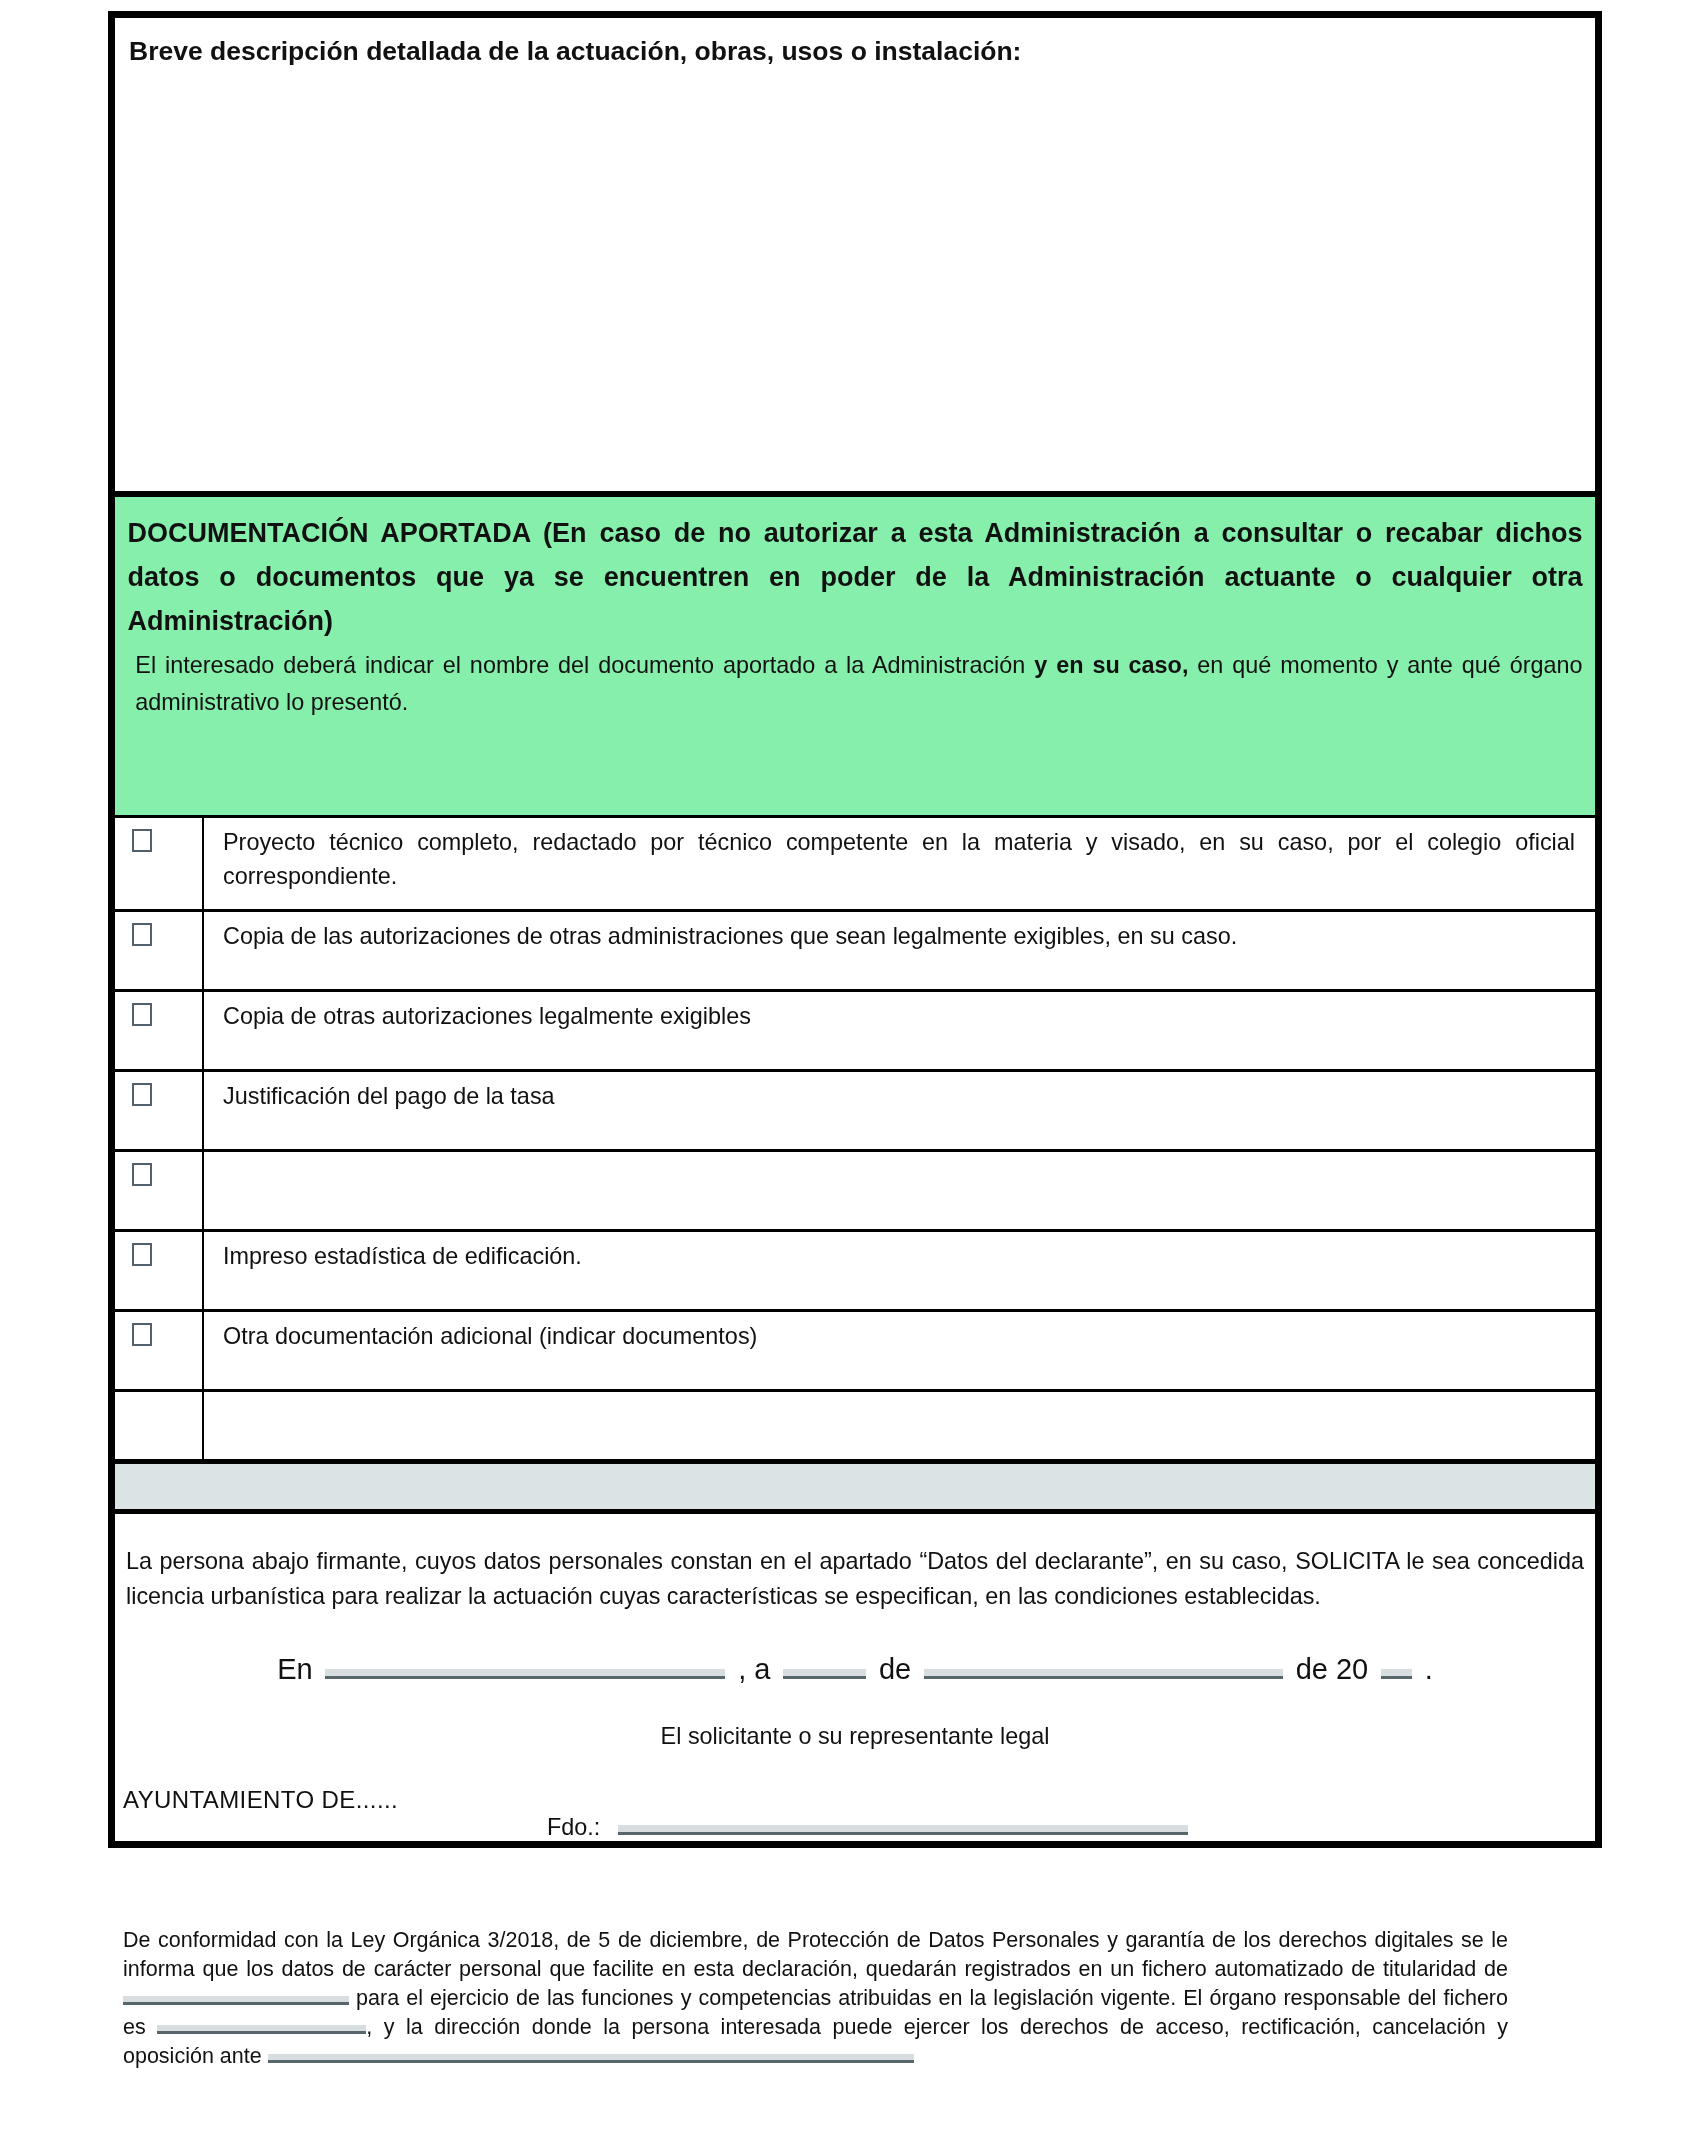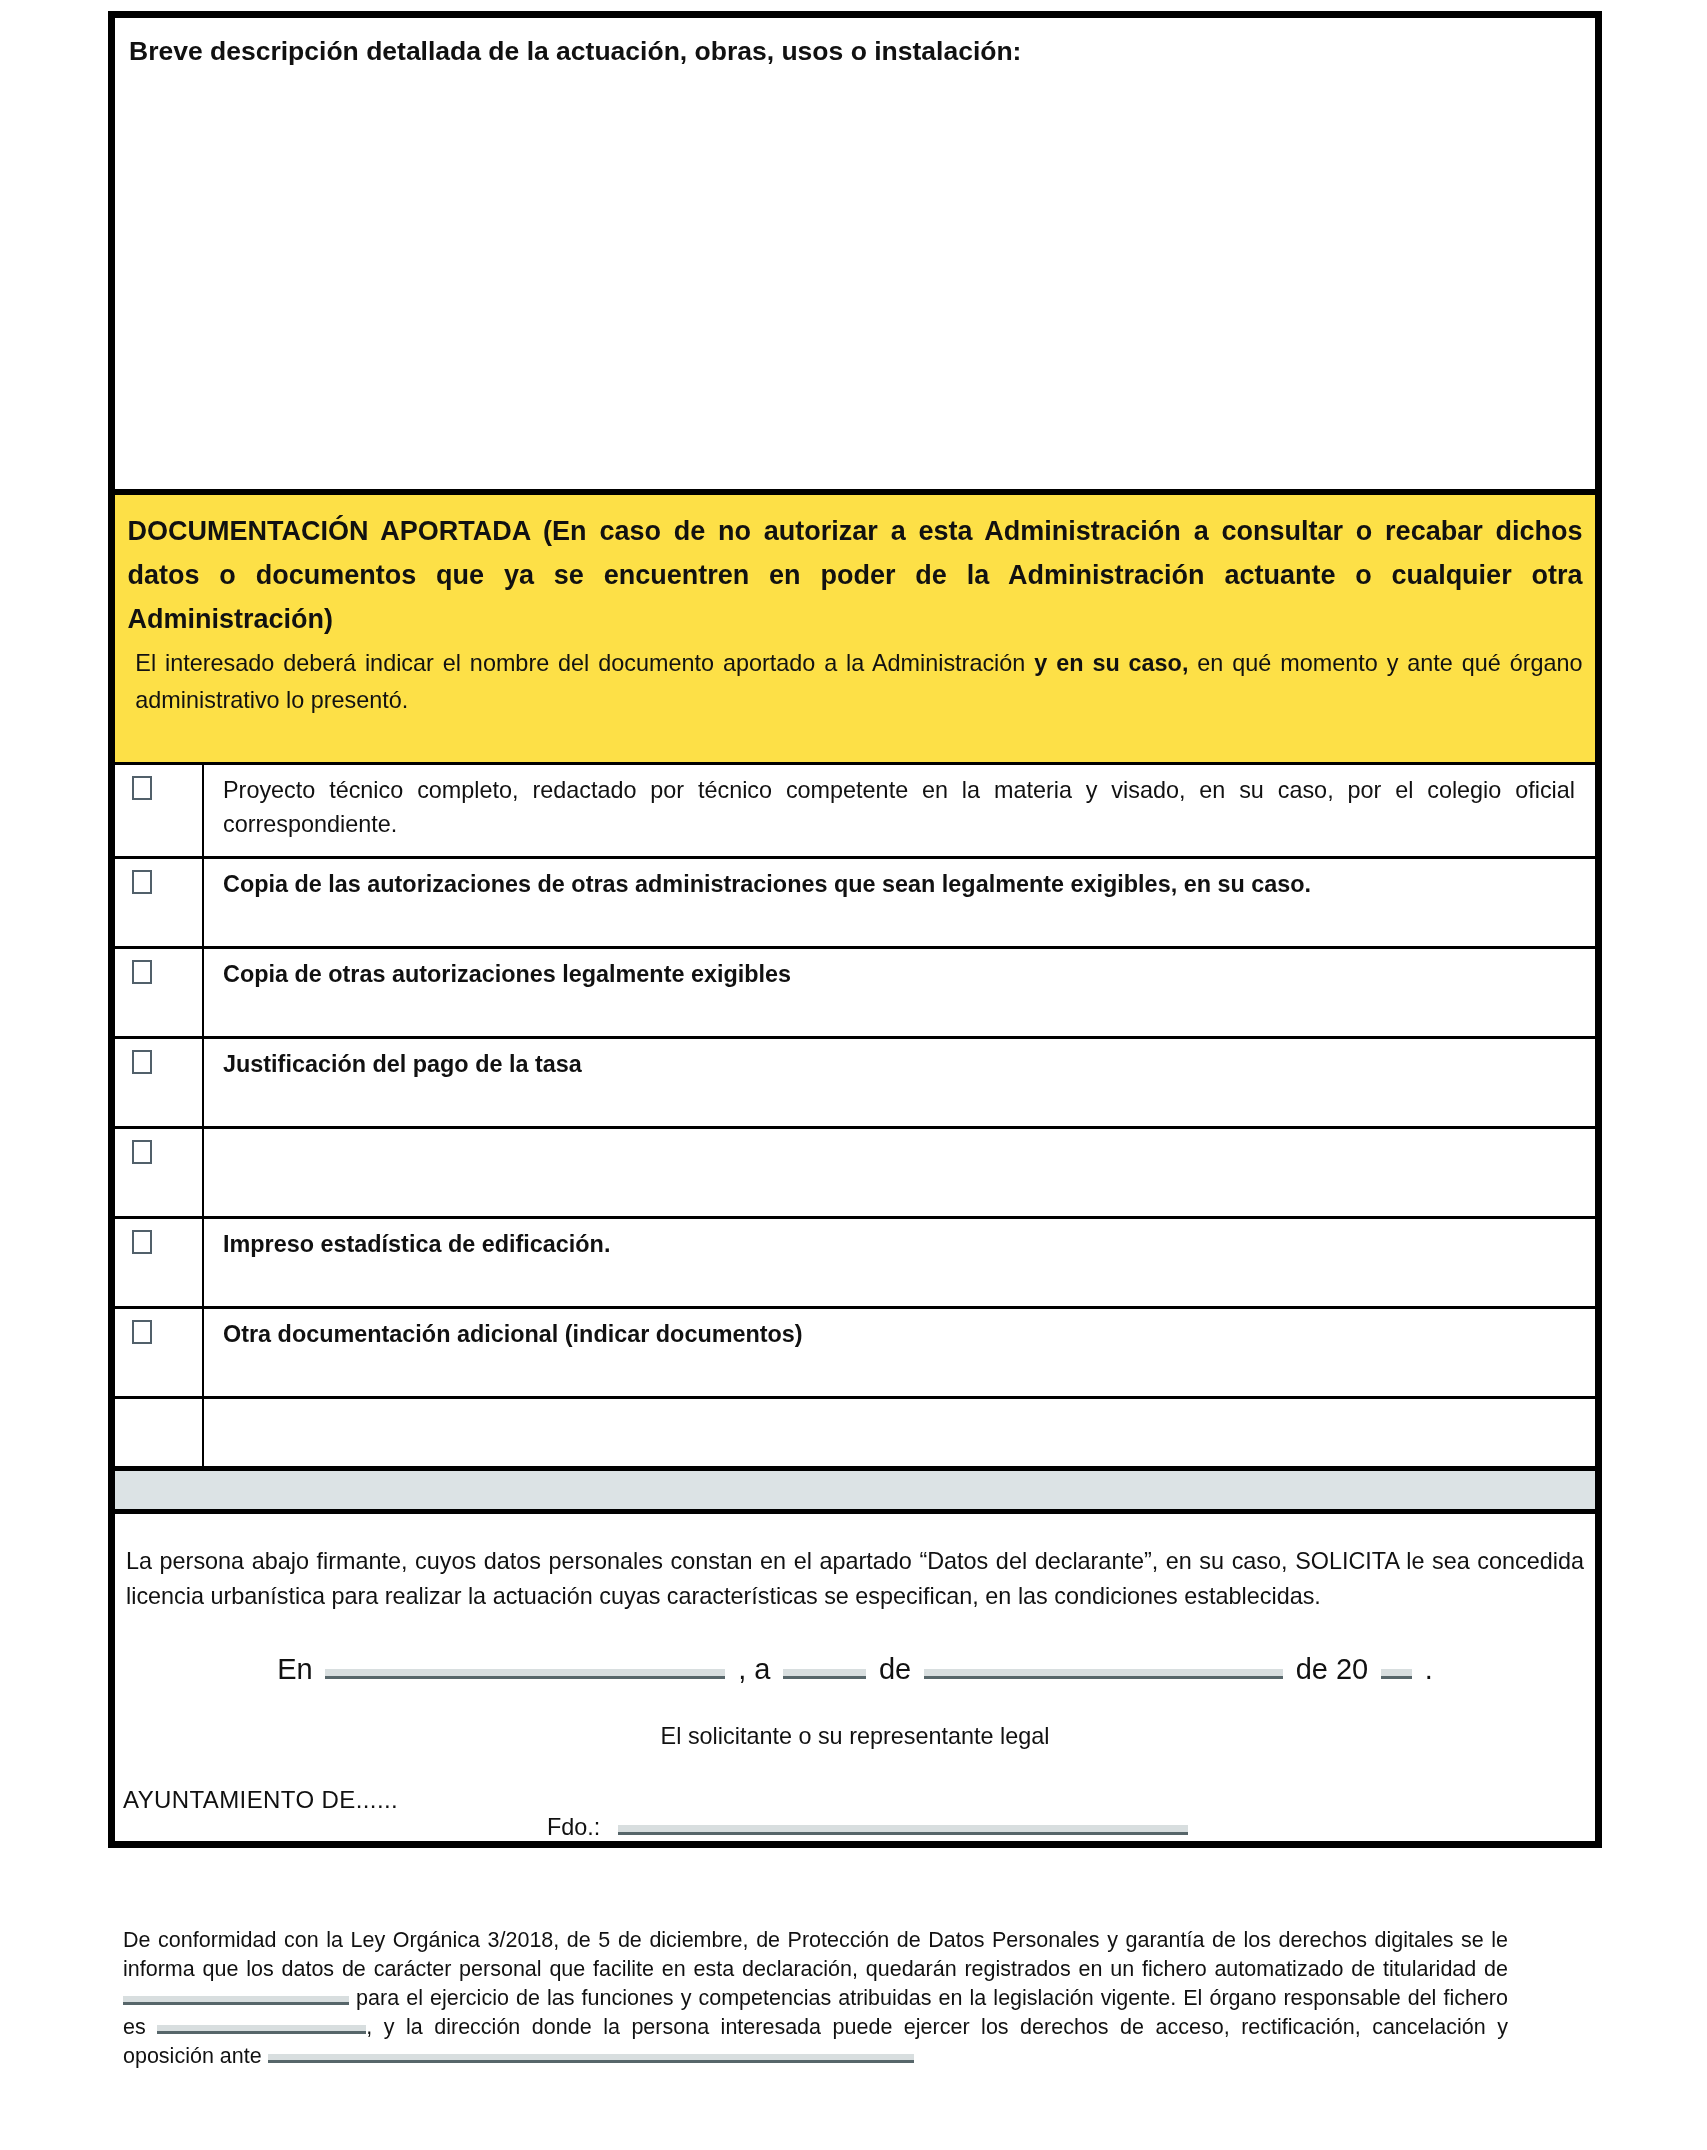--- a/index.html
+++ b/index.html
@@ -22,38 +22,38 @@
   .sec-breve{
     height:506px;box-sizing:border-box;
     border-bottom:6.2px solid #000;
     padding:15.6px 14px 0 14px;
   }
   .breve-heading{font-size:26.5px;font-weight:bold;line-height:34px;}
   .breve-input{height:421px;}
   
   .sec-docap{
     height:339px;box-sizing:border-box;
-    background:#fde047;
+    background:#86efac;
     border-bottom:3.1px solid #000;
     padding:14px 12.5px 0 12.5px;
   }
   .docap-heading{
     font-size:27px;font-weight:bold;line-height:44px;
     text-align:justify;text-align-last:left;
   }
   .docap-note{
     font-size:23.4px;line-height:37px;margin-top:4.7px;padding-left:7.8px;
     text-align:justify;text-align-last:left;
   }
   .docap-note b{font-weight:bold;}
   
   .checktable{display:flex;flex-direction:column;justify-content:center;}
   .chk-row{display:flex;box-sizing:border-box;border-bottom:3.9px solid #000;}
   .chk-row.first{height:94px;}
-  .chk-row.std{height:90px;font-weight:bold;}
+  .chk-row.std{height:80px;}
   .chk-row.empty{height:72px;border-bottom:5.5px solid #000;}
   .cell-check{
     width:89px;box-sizing:border-box;flex:0 0 89px;
     border-right:2.3px solid #000;
   }
   .checkbox{
     display:block;width:20px;height:23.4px;
     margin:11px 0 0 17px;
     border:2.3px solid #51606a;background:#ffffff;box-sizing:border-box;
   }

